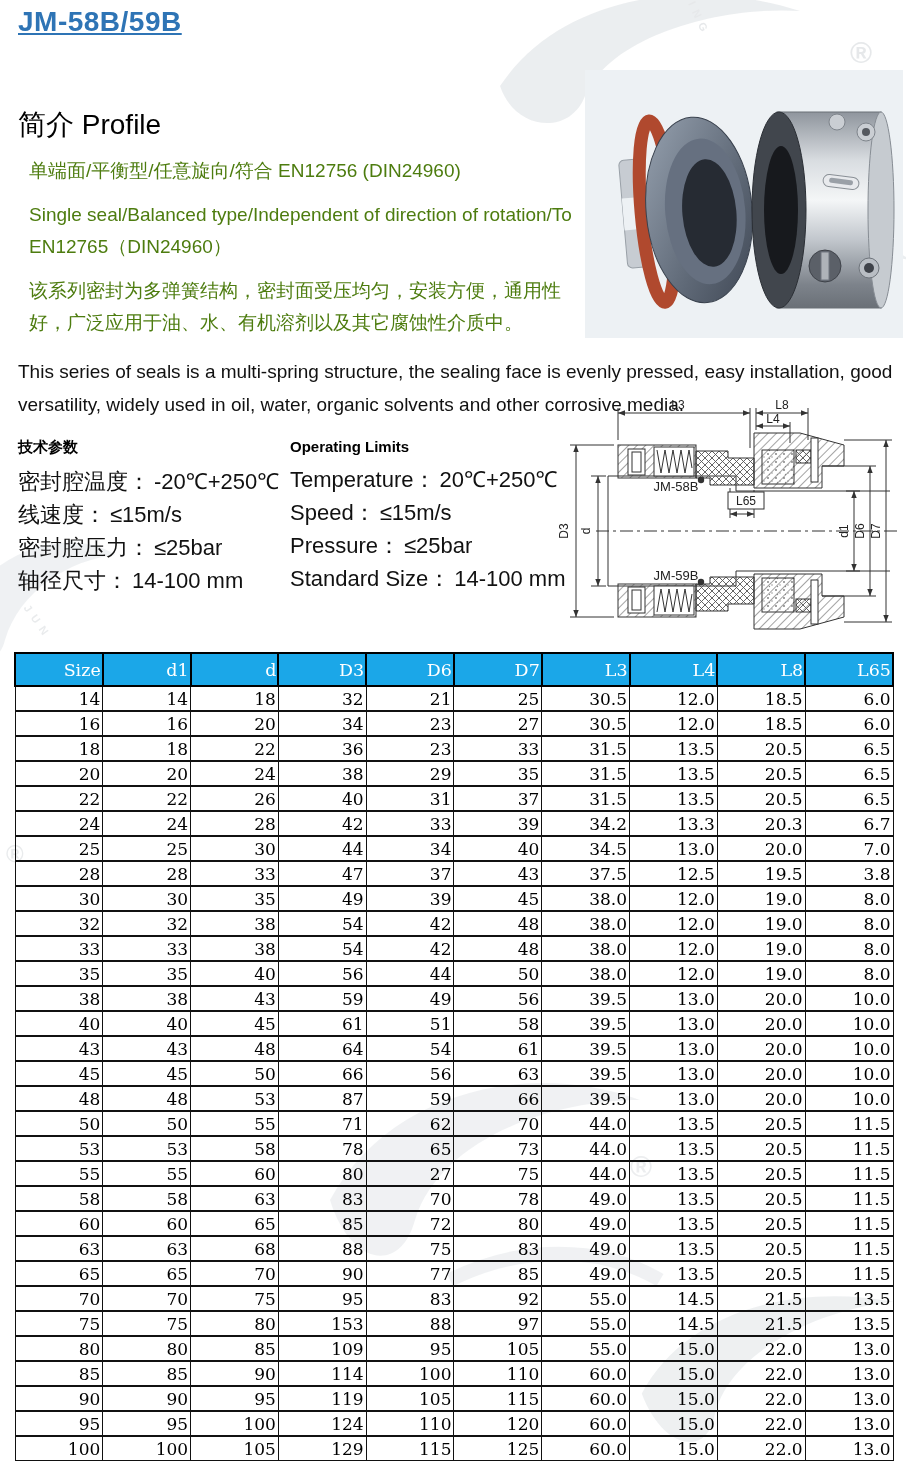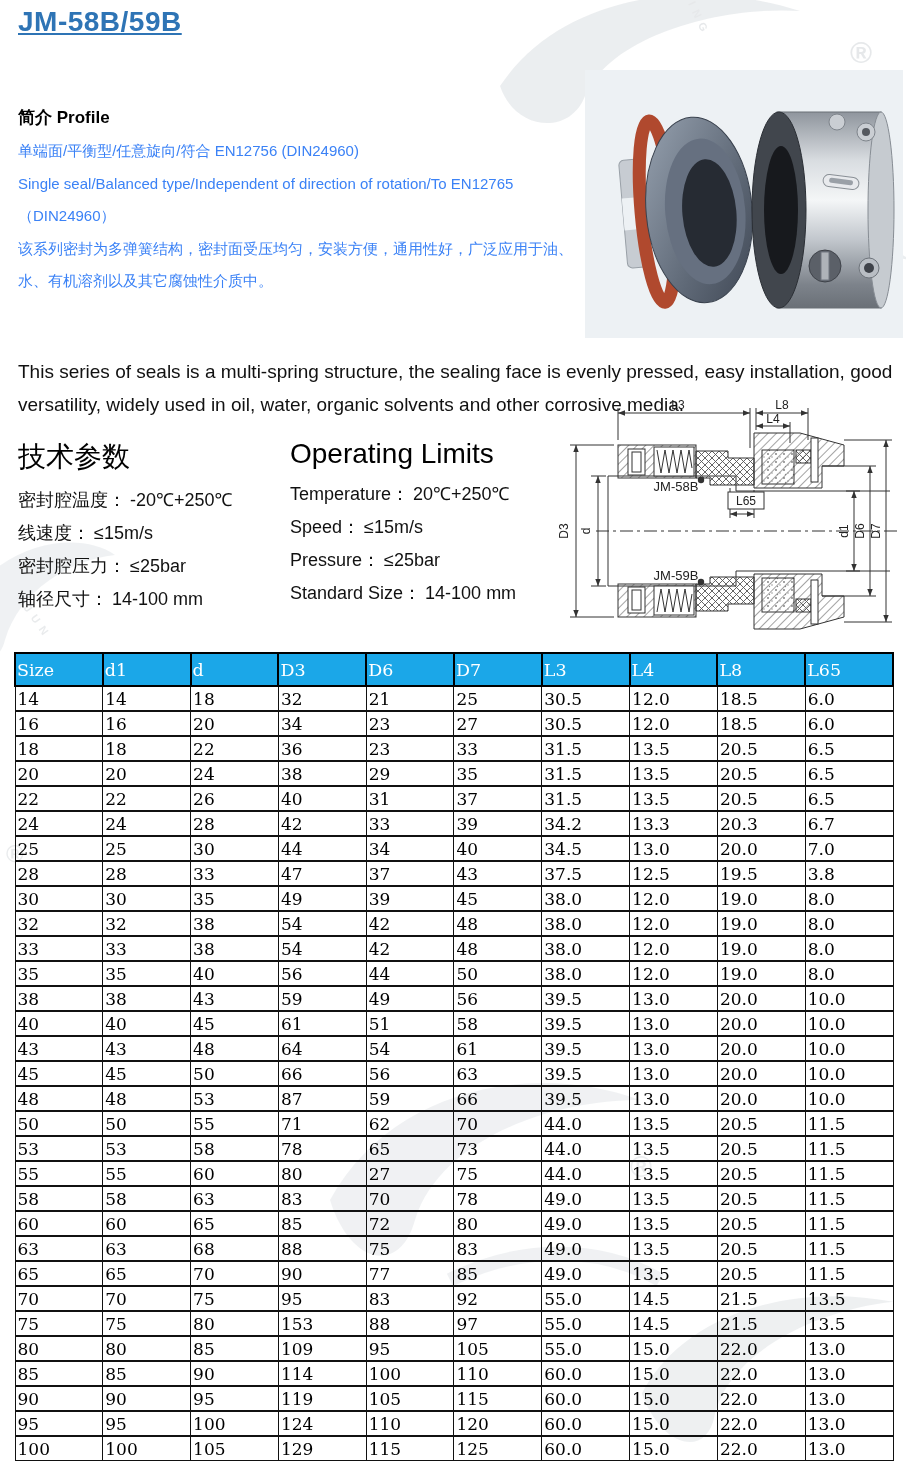--- a/index.html
+++ b/index.html
@@ -12,41 +12,41 @@
   .wm svg{display:block;}
   .wm .reg{position:absolute;font-size:30px;color:#c9ced2;font-weight:bold;}
   .wm .arc{position:absolute;font-size:11px;letter-spacing:6px;color:#c9ced2;font-weight:bold;}
   
   .title{
     position:absolute;left:18px;top:6px;font-size:28px;font-weight:bold;
     color:#2e74b5;text-decoration:underline;letter-spacing:.5px;
   }
   
   .profile{position:absolute;left:18px;top:106px;width:572px;}
-  .profile h2{margin:0 0 6px 0;font-size:17px;font-weight:bold;color:#000;}
-  .profile p{margin:0;font-size:15px;line-height:32.5px;color:#3b82f6;}
+  .profile h2{margin:0 0 6px 0;font-size:28px;font-weight:normal;color:#000;}
+  .profile p{margin:11px;font-size:19px;line-height:32.5px;color:#4d7c0f;}
   .fullpara{position:absolute;left:18px;top:336px;width:880px;font-size:19px;line-height:33px;color:#111;}
   
   .photo{position:absolute;left:585px;top:70px;width:318px;height:268px;}
   
   .specs{position:absolute;left:18px;top:438px;width:560px;display:flex;}
   .specs .col{width:272px;}
   .specs .col.en{width:288px;}
-  .specs h3{margin:0 0 8px 0;font-size:28px;font-weight:normal;color:#000;}
-  .spec-line{font-size:18px;line-height:33px;white-space:nowrap;color:#111;}
+  .specs h3{margin:0 0 8px 0;font-size:15px;font-weight:bold;color:#000;}
+  .spec-line{font-size:22px;line-height:33px;white-space:nowrap;color:#111;}
   .spec-line .lbl{margin-right:4px;}
   
   .diagram{position:absolute;left:558px;top:388px;width:346px;height:248px;}
   .diagram text{font-family:"Liberation Sans",sans-serif;font-size:12px;fill:#222;stroke:none;}
   .diagram .model{font-size:13px;}
   
   .size-table{
     position:absolute;left:14px;top:652px;width:880px;
     border-collapse:collapse;table-layout:fixed;
-    font-family:"DejaVu Serif",serif;font-size:17px;text-align:left;
+    font-family:"DejaVu Serif",serif;font-size:17px;text-align:right;
   }
   .size-table th{
     background:#1ba7e8;color:#ffffff;font-weight:normal;height:29px;
     border:2px solid #000;font-size:17.5px;vertical-align:middle;
   }
   .size-table td{
     border:1px solid #111;border-top-width:2px;border-bottom-width:2px;
     height:22px;padding:0 2px 1px 2px;vertical-align:bottom;line-height:19px;color:#000;
     background:transparent;
   }

